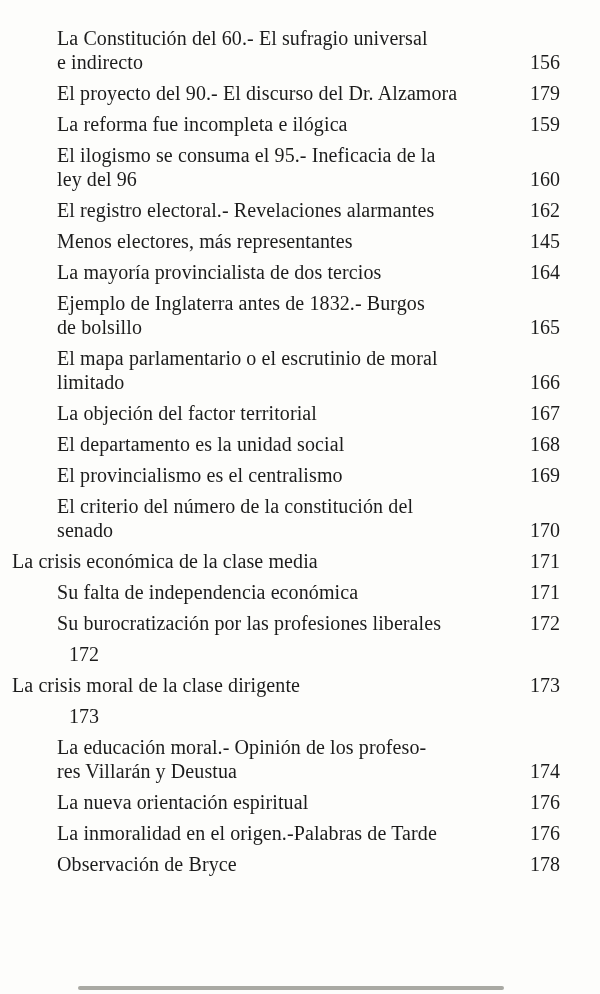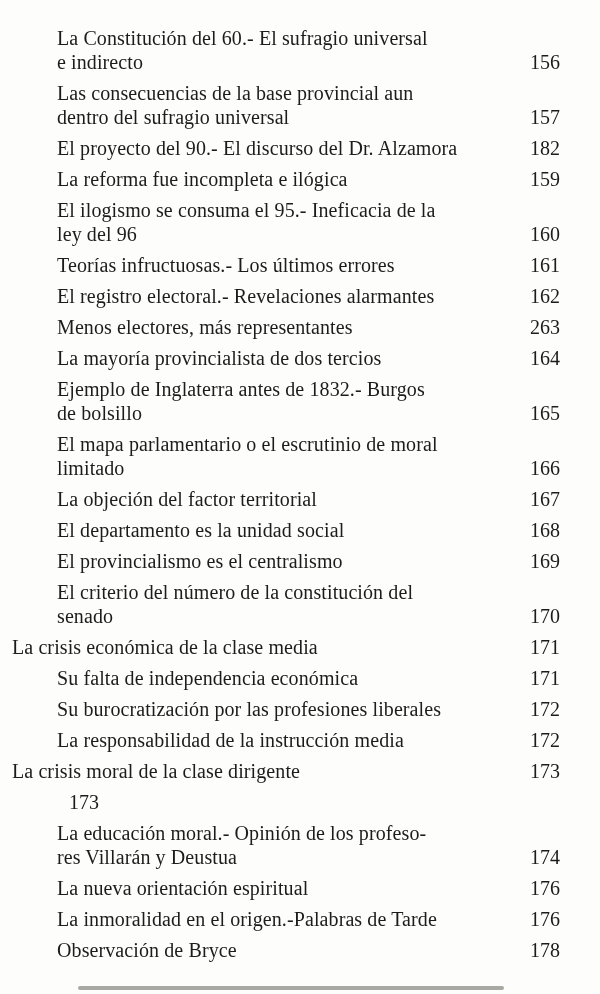--- a/index.html
+++ b/index.html
@@ -56,55 +56,46 @@
 <body>
 
 <div class="page">
   <div class="toc-list">
   <div class="toc-row level-2">
     <div class="toc-title">La Constitución del 60.- El sufragio universal
 e indirecto</div>
     <div class="toc-page">156</div>
   </div>
 
-  <div class="toc-row level-2">
-    <div class="toc-title">Las consecuencias de la base provincial aun
-dentro del sufragio universal</div>
-    <div class="toc-page">157</div>
-  </div>
 
   <div class="toc-row level-2">
     <div class="toc-title">El proyecto del 90.- El discurso del Dr. Alzamora</div>
-    <div class="toc-page">182</div>
+    <div class="toc-page">179</div>
   </div>
 
   <div class="toc-row level-2">
     <div class="toc-title">La reforma fue incompleta e ilógica</div>
     <div class="toc-page">159</div>
   </div>
 
   <div class="toc-row level-2">
     <div class="toc-title">El ilogismo se consuma el 95.- Ineficacia de la
 ley del 96</div>
     <div class="toc-page">160</div>
   </div>
 
-  <div class="toc-row level-2">
-    <div class="toc-title">Teorías infructuosas.- Los últimos errores</div>
-    <div class="toc-page">161</div>
-  </div>
 
   <div class="toc-row level-2">
     <div class="toc-title">El registro electoral.- Revelaciones alarmantes</div>
     <div class="toc-page">162</div>
   </div>
 
   <div class="toc-row level-2">
     <div class="toc-title">Menos electores, más representantes</div>
-    <div class="toc-page">263</div>
+    <div class="toc-page">145</div>
   </div>
 
   <div class="toc-row level-2">
     <div class="toc-title">La mayoría provincialista de dos tercios</div>
     <div class="toc-page">164</div>
   </div>
 
   <div class="toc-row level-2">
     <div class="toc-title">Ejemplo de Inglaterra antes de 1832.- Burgos
 de bolsillo</div>
@@ -147,21 +138,20 @@
     <div class="toc-title">Su falta de independencia económica</div>
     <div class="toc-page">171</div>
   </div>
 
   <div class="toc-row level-2">
     <div class="toc-title">Su burocratización por las profesiones liberales</div>
     <div class="toc-page">172</div>
   </div>
 
   <div class="toc-row level-2">
-    <div class="toc-title">La responsabilidad de la instrucción media</div>
     <div class="toc-page">172</div>
   </div>
 
   <div class="toc-row level-1">
     <div class="toc-title">La crisis moral de la clase dirigente</div>
     <div class="toc-page">173</div>
   </div>
 
   <div class="toc-row level-2">
     <div class="toc-page">173</div>

